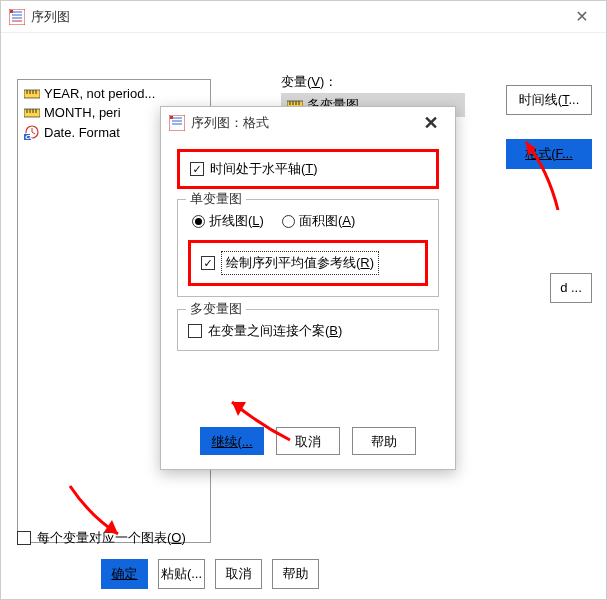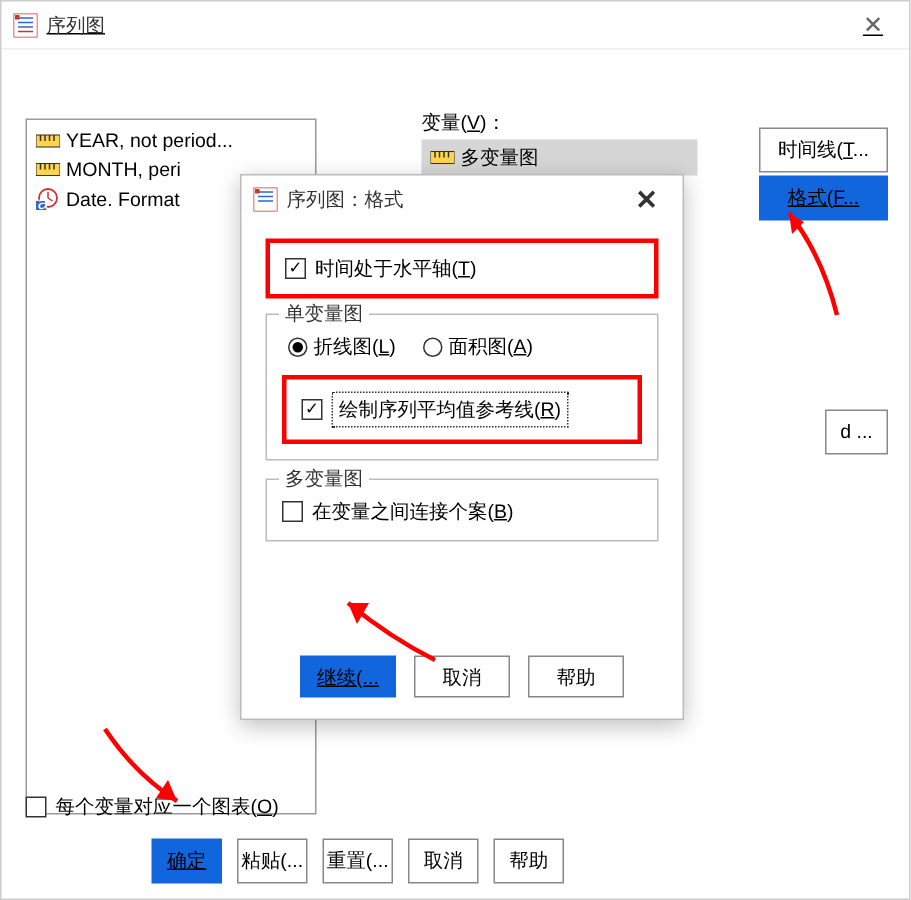--- a/index.html
+++ b/index.html
@@ -1,52 +1,52 @@
 <!DOCTYPE html>
 <html><head>
 <meta charset="utf-8">
 <style>
 * { box-sizing: border-box; margin: 0; padding: 0; font-family: "Microsoft YaHei", SimSun, sans-serif; font-size: 13px; }
 body { width: 607px; height: 600px; background: #fff; position: relative; overflow: hidden; }
 
 .main-dialog { position: absolute; left: 0; top: 0; width: 607px; height: 600px; border: 1px solid #ccc; background: #fff; }
-.main-titlebar { height: 32px; display: flex; align-items: center; padding: 0 8px; border-bottom: 1px solid #eee; text-decoration: underline; }
+.main-titlebar { height: 32px; display: flex; align-items: center; padding: 0 8px; border-bottom: 1px solid #eee; }
 .titlebar-icon { width: 16px; height: 16px; margin-right: 6px; }
 .titlebar-text { flex: 1; color: #333; }
 .close-glyph { width: 32px; text-align: center; color: #666; font-size: 16px; cursor: pointer; }
 
 .main-body { position: absolute; left: 0; top: 32px; right: 0; bottom: 70px; }
 
 .left-list { position: absolute; left: 16px; top: 46px; width: 194px; height: 464px; border: 1px solid #999; background: #fff; padding: 4px 2px; }
 .left-item { display: flex; align-items: center; gap: 4px; padding: 2px 4px; white-space: nowrap; overflow: hidden; }
 .ruler-icon { width: 16px; height: 12px; flex: 0 0 16px; }
 .clock-icon { width: 16px; height: 16px; flex: 0 0 16px; }
 
 .var-label { position: absolute; left: 280px; top: 40px; }
 .var-list { position: absolute; left: 280px; top: 60px; width: 184px; height: 36px; }
 .var-list .sel-row { display: flex; align-items: center; gap: 4px; background: #d6d6d6; padding: 3px 6px; }
 
-.side-buttons { position: absolute; right: 14px; top: 52px; width: 86px; display: flex; flex-direction: column; gap: 2px; justify-content: space-between; }
+.side-buttons { position: absolute; right: 14px; top: 52px; width: 86px; display: flex; flex-direction: column; gap: 24px; justify-content: space-between; }
 .btn-plain { border: 1px solid #888; background: #fff; color: #000; height: 30px; line-height: 28px; text-align: center; cursor: pointer; white-space: nowrap; overflow: hidden; }
 .btn-blue { border: none; background: #1266dd; color: #000000; height: 30px; line-height: 30px; text-align: center; cursor: pointer; white-space: nowrap; overflow: hidden; text-decoration: underline; }
 
 .right-mid-btn { position: absolute; right: 14px; top: 240px; width: 42px; }
 
 .chk-wrapper { display: flex; align-items: center; gap: 6px; }
 .chk-box { width: 14px; height: 14px; border: 1px solid #333; background: #fff; display: flex; align-items: center; justify-content: center; font-size: 11px; line-height: 1; }
 .radio-box { width: 13px; height: 13px; border: 1px solid #333; border-radius: 50%; display: inline-flex; align-items: center; justify-content: center; }
 .radio-dot { width: 7px; height: 7px; border-radius: 50%; background: #000; }
 
 .bottom-checkbox { position: absolute; left: 16px; bottom: 52px; }
 
 .bottom-buttons { position: absolute; left: 100px; bottom: 10px; display: flex; gap: 10px; }
 .bottom-buttons .bb { width: 47px; height: 30px; }
 
 
-.modal { position: absolute; left: 160px; top: 106px; width: 296px; height: 364px; background: #fff; border: 1px solid #bbb; box-shadow: 0 4px 14px rgba(0,0,0,0.25); margin-top: 10px; }
+.modal { position: absolute; left: 160px; top: 106px; width: 296px; height: 364px; background: #fff; border: 1px solid #bbb; box-shadow: 0 4px 14px rgba(0,0,0,0.25); }
 .modal-title { height: 32px; display: flex; align-items: center; padding: 0 8px; }
 .modal-title .mt-text { flex: 1; color: #333; }
 .modal-title .close-glyph { font-size: 18px; color: #333; font-weight: bold; }
 .modal-body { padding: 10px 16px; position: relative; height: calc(100% - 32px); }
 
 .highlight-box { border: 3px solid #ff0000; padding: 8px 10px; margin-bottom: 10px; }
 
 .group-box { border: 1px solid #bbb; padding: 12px 10px 10px 10px; margin-bottom: 12px; position: relative; }
 .group-title { position: absolute; top: -10px; left: 8px; background: #fff; padding: 0 4px; color: #333; }
 .radio-row { display: flex; align-items: center; gap: 18px; margin-bottom: 10px; padding-left: 4px; }
@@ -145,21 +145,20 @@
   <div class="chk-wrapper bottom-checkbox">
     <span class="chk-box"></span>
     <span>
       <span>每个变量对应一个图表(</span><span class="und">O</span><span>)</span>
     </span>
   </div>
 
   <div class="bottom-buttons">
     <div class="btn-blue bb">确定</div>
     <div class="btn-plain bb">粘贴(...</div>
-    <div class="btn-plain bb">重置(...</div>
     <div class="btn-plain bb">取消</div>
     <div class="btn-plain bb">帮助</div>
   </div>
 </div>
 
 <div class="modal">
   <div class="modal-title">
     <svg class="titlebar-icon" viewBox="0 0 16 16">
         <rect x="0" y="0" width="16" height="16" fill="#fff" stroke="#c33" stroke-width="1"></rect>
         <line x1="3" y1="3" x2="13" y2="3" stroke="#36c"></line>

